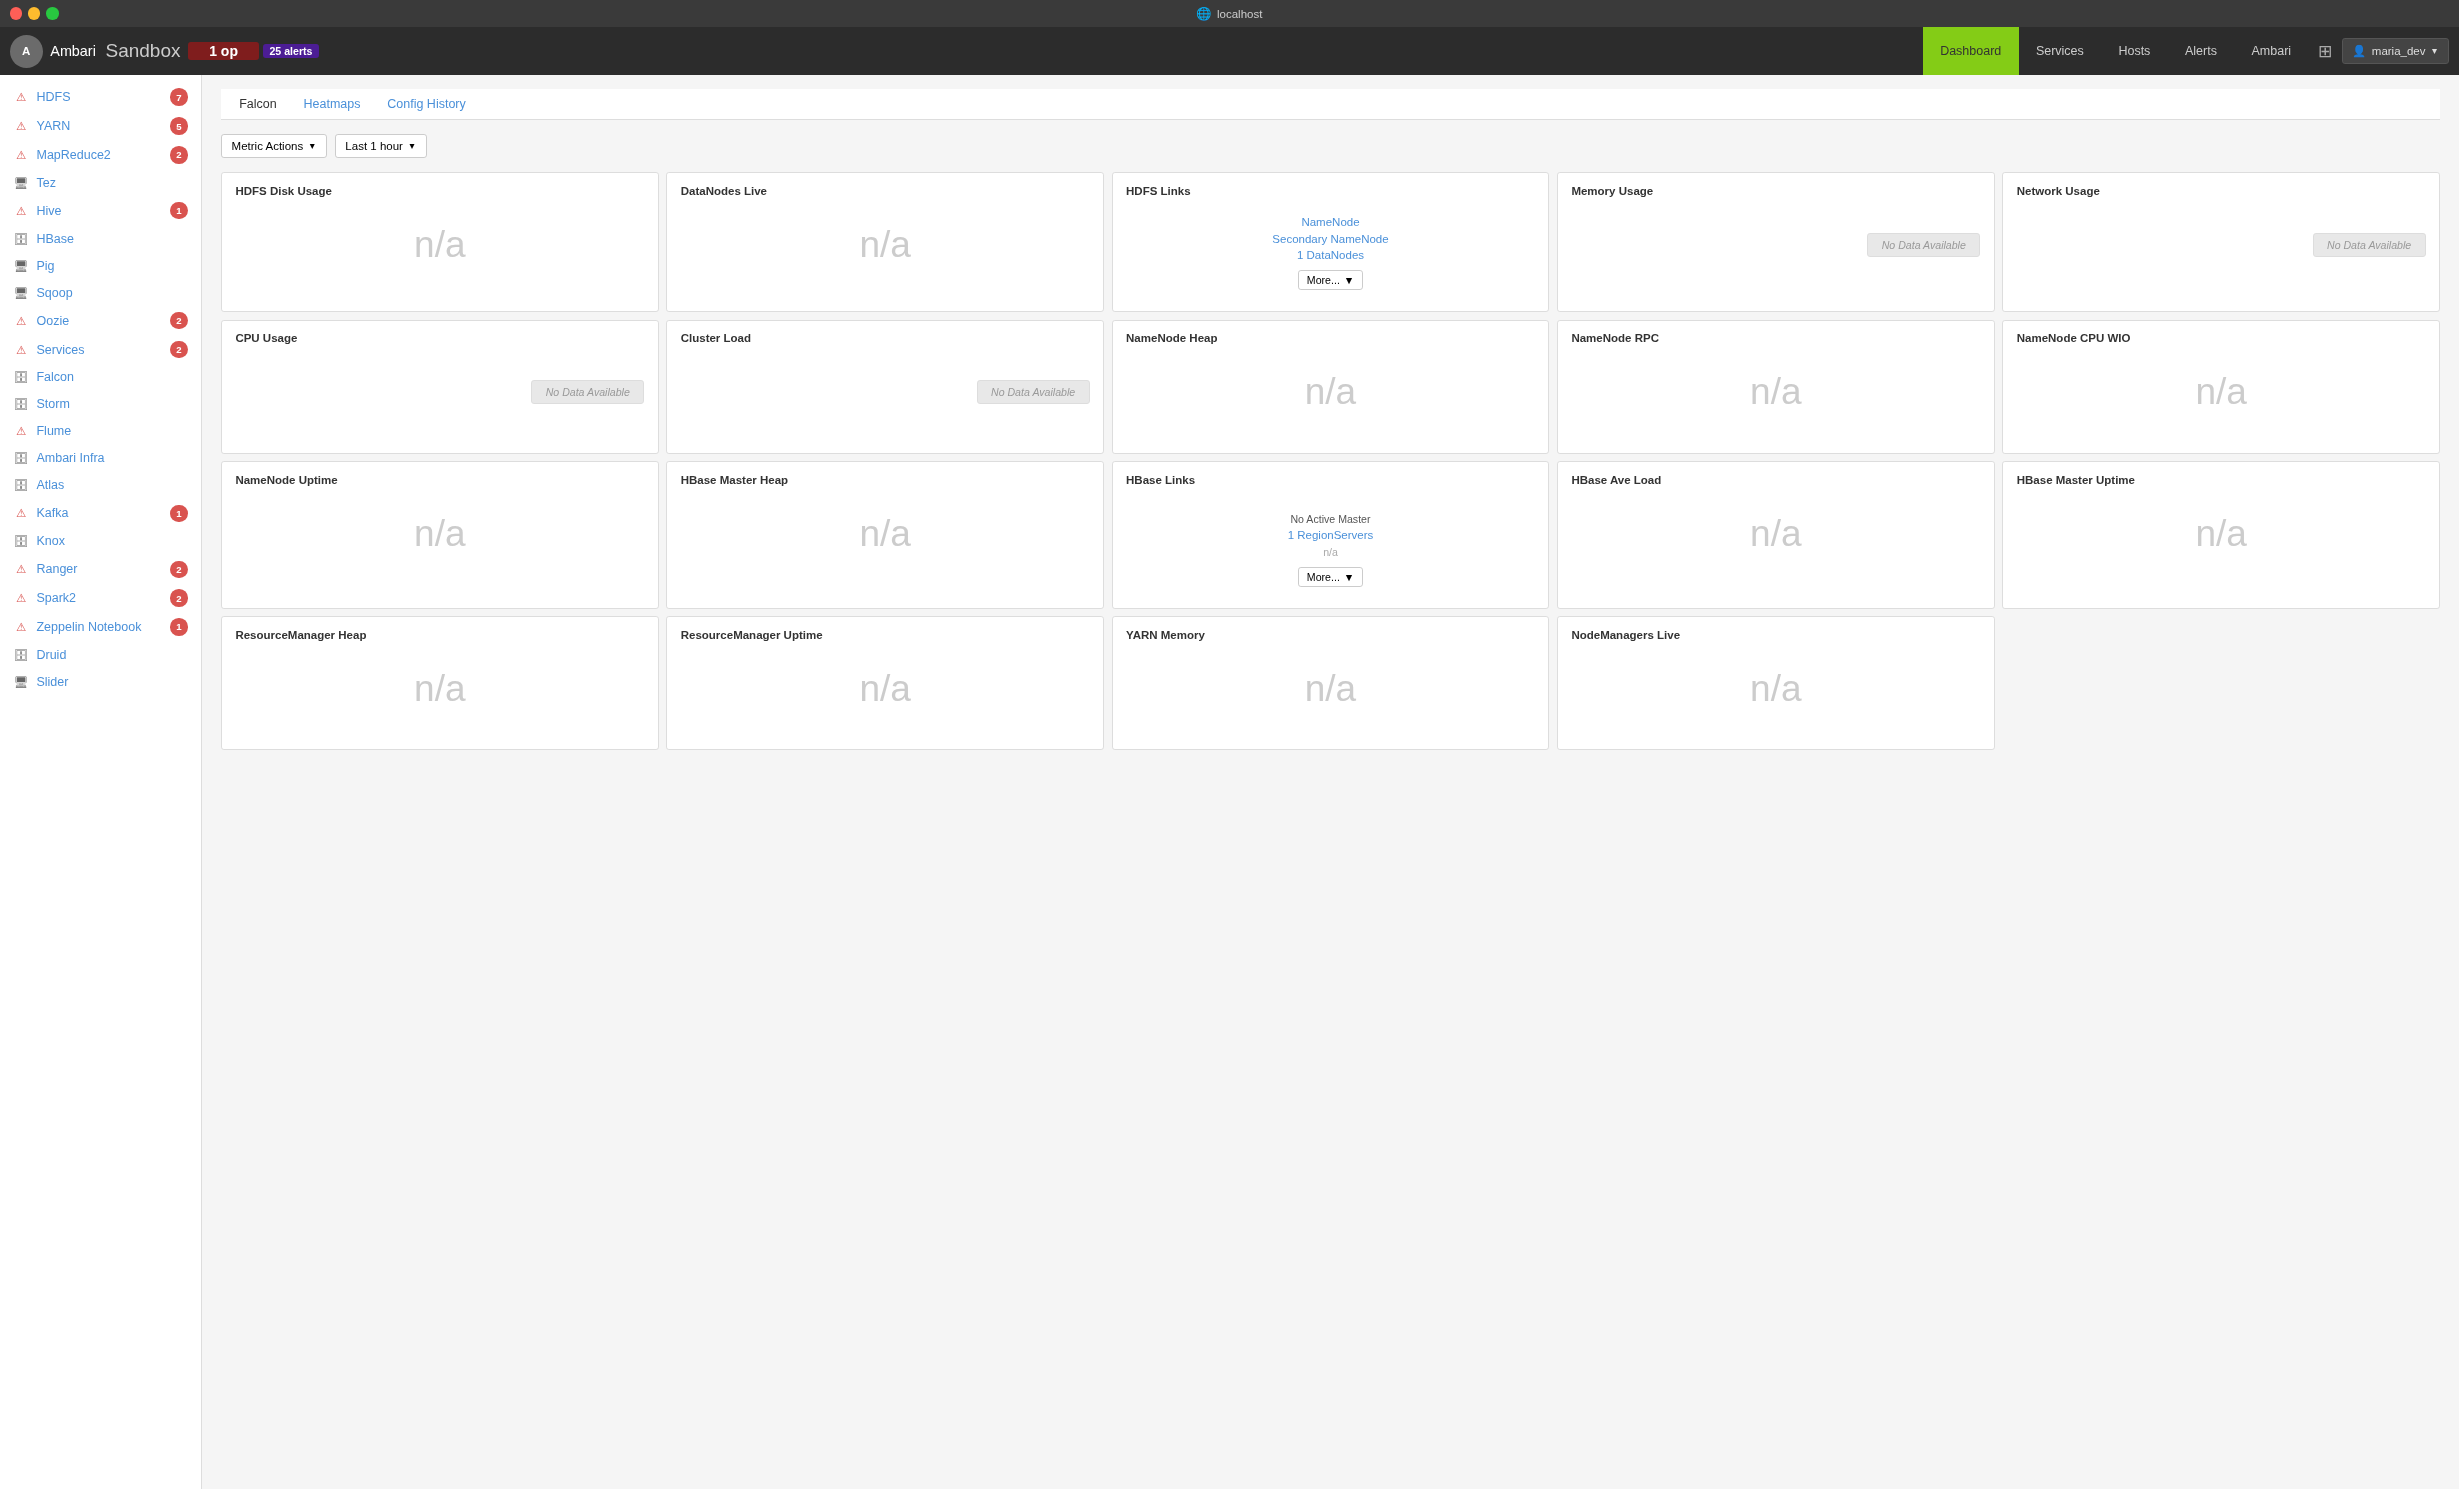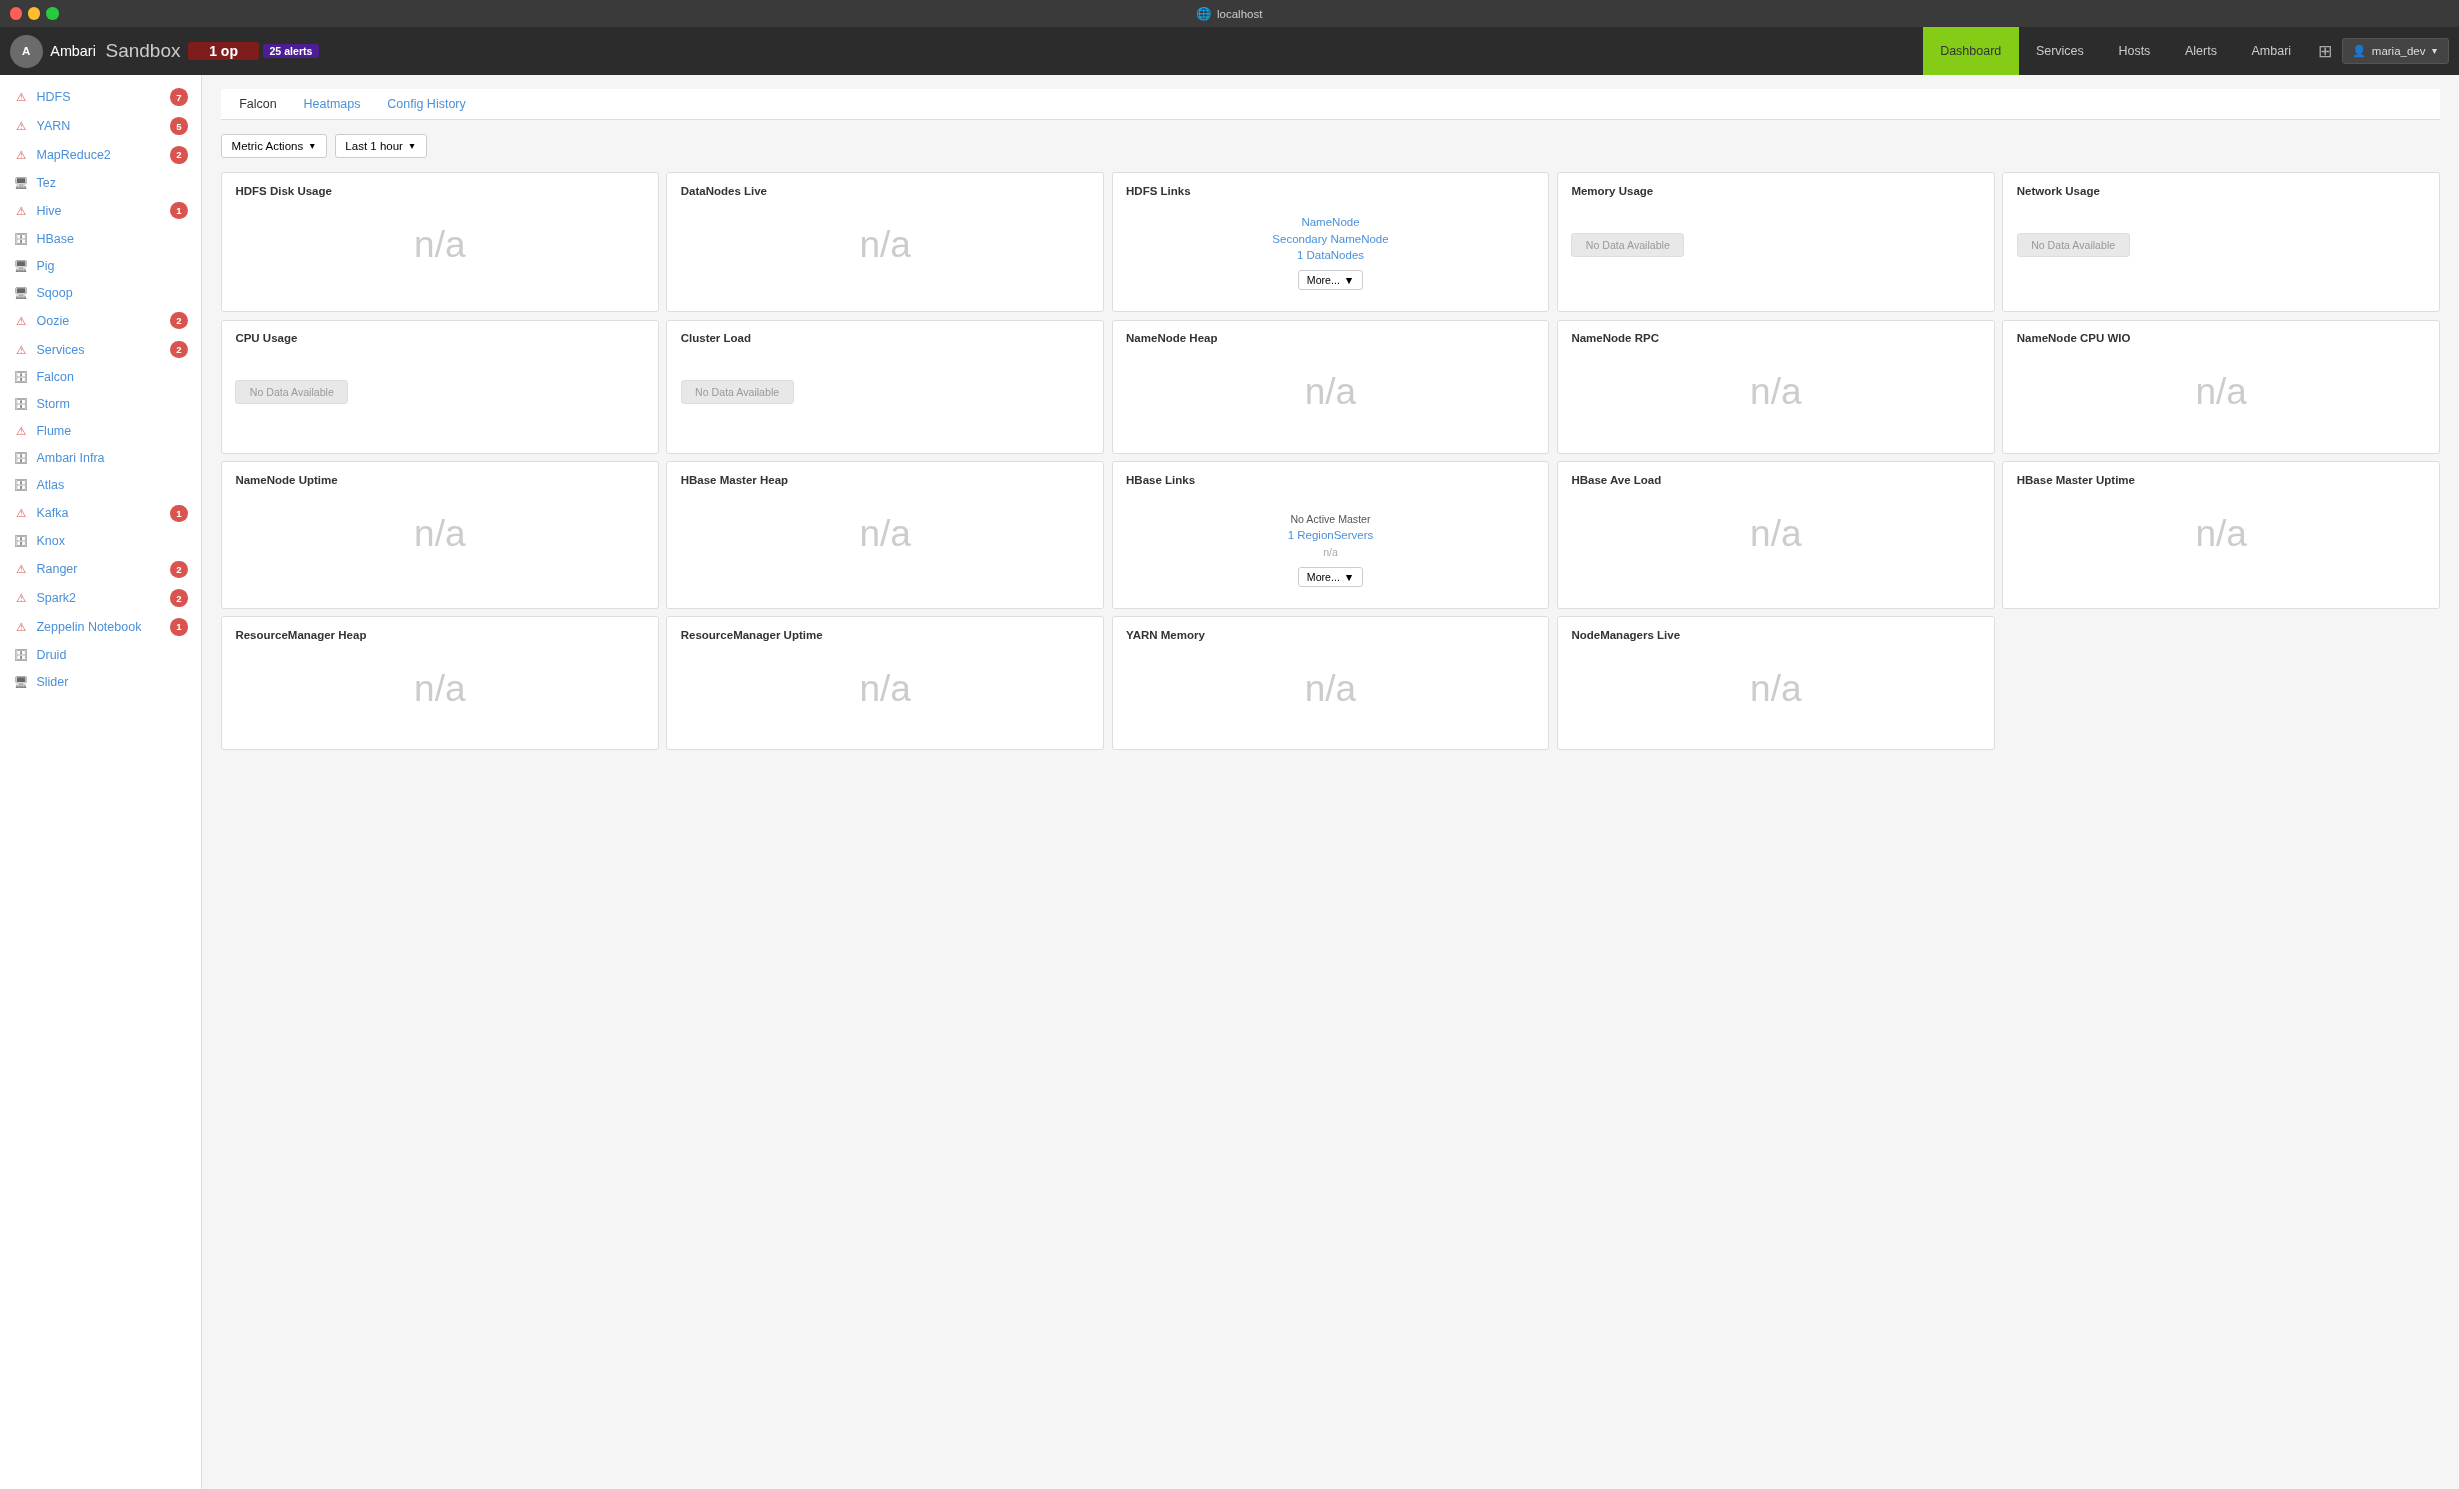--- a/index.html
+++ b/index.html
@@ -246,22 +246,23 @@
       align-items: center;
       justify-content: center;
       height: 77px;
       color: #ccc;
       font-size: 37px;
       font-weight: 300;
     }
     .metric-no-data {
       display: flex;
       align-items: center;
-      justify-content: flex-start;
+      justify-content: flex-end;
       height: 77px;
+      font-style: italic;
     }
     .no-data-badge {
       background: #e8e8e8;
       color: #999;
       border: 1px solid #ddd;
       border-radius: 2.9px;
       padding: 4.8px 13.4px;
       font-size: 10.6px;
     }
     .metric-links {

